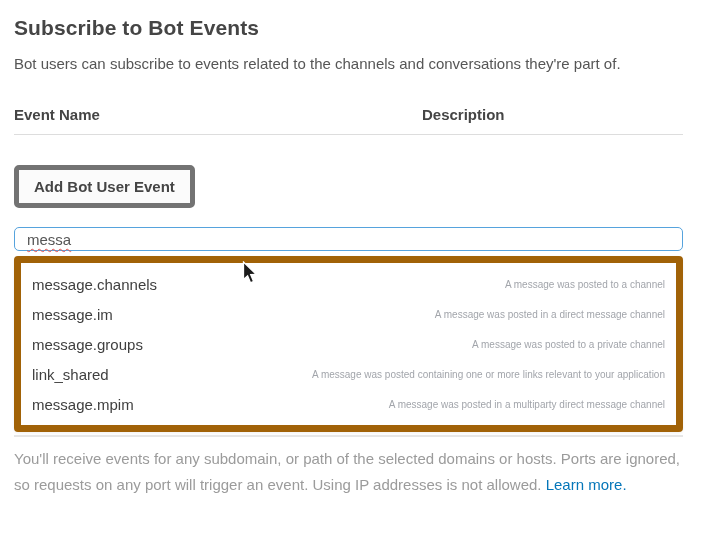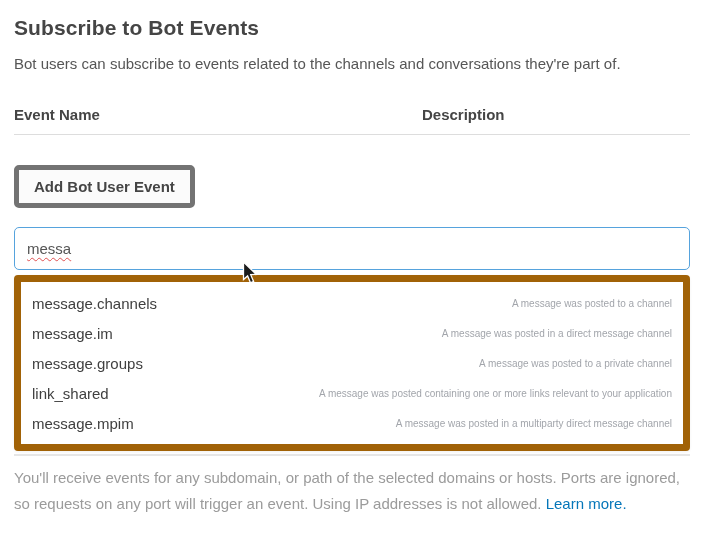--- a/index.html
+++ b/index.html
@@ -2,21 +2,21 @@
 <html><head>
 <meta charset="utf-8">
 <style>
   * { margin: 0; padding: 0; box-sizing: border-box; }
   html, body {
     width: 711px; height: 533px;
     background: #ffffff;
     overflow: hidden;
     font-family: "Liberation Sans", sans-serif;
   }
-  .content { padding: 0 21px 0 14px; }
+  .content { padding: 0 28px 0 14px; }
 
   .page-title {
     margin-top: 16px;
     font-size: 21px;
     font-weight: bold;
     color: #454545;
     letter-spacing: 0.1px;
   }
   .page-desc {
     margin-top: 14px;
@@ -57,21 +57,21 @@
     font-weight: bold;
     color: #454545;
     background: #fbfbfb;
     border: 5px solid #737373;
     border-radius: 5px;
     cursor: pointer;
   }
 
   .event-input {
     margin-top: 19px;
-    height: 43px;
+    height: 24px;
     border: 1px solid #56a3dd;
     border-radius: 5px;
     background: #ffffff;
     display: flex;
     align-items: center;
     padding: 0 12px;
     position: relative;
   }
   .typed-text {
     font-size: 15px;

